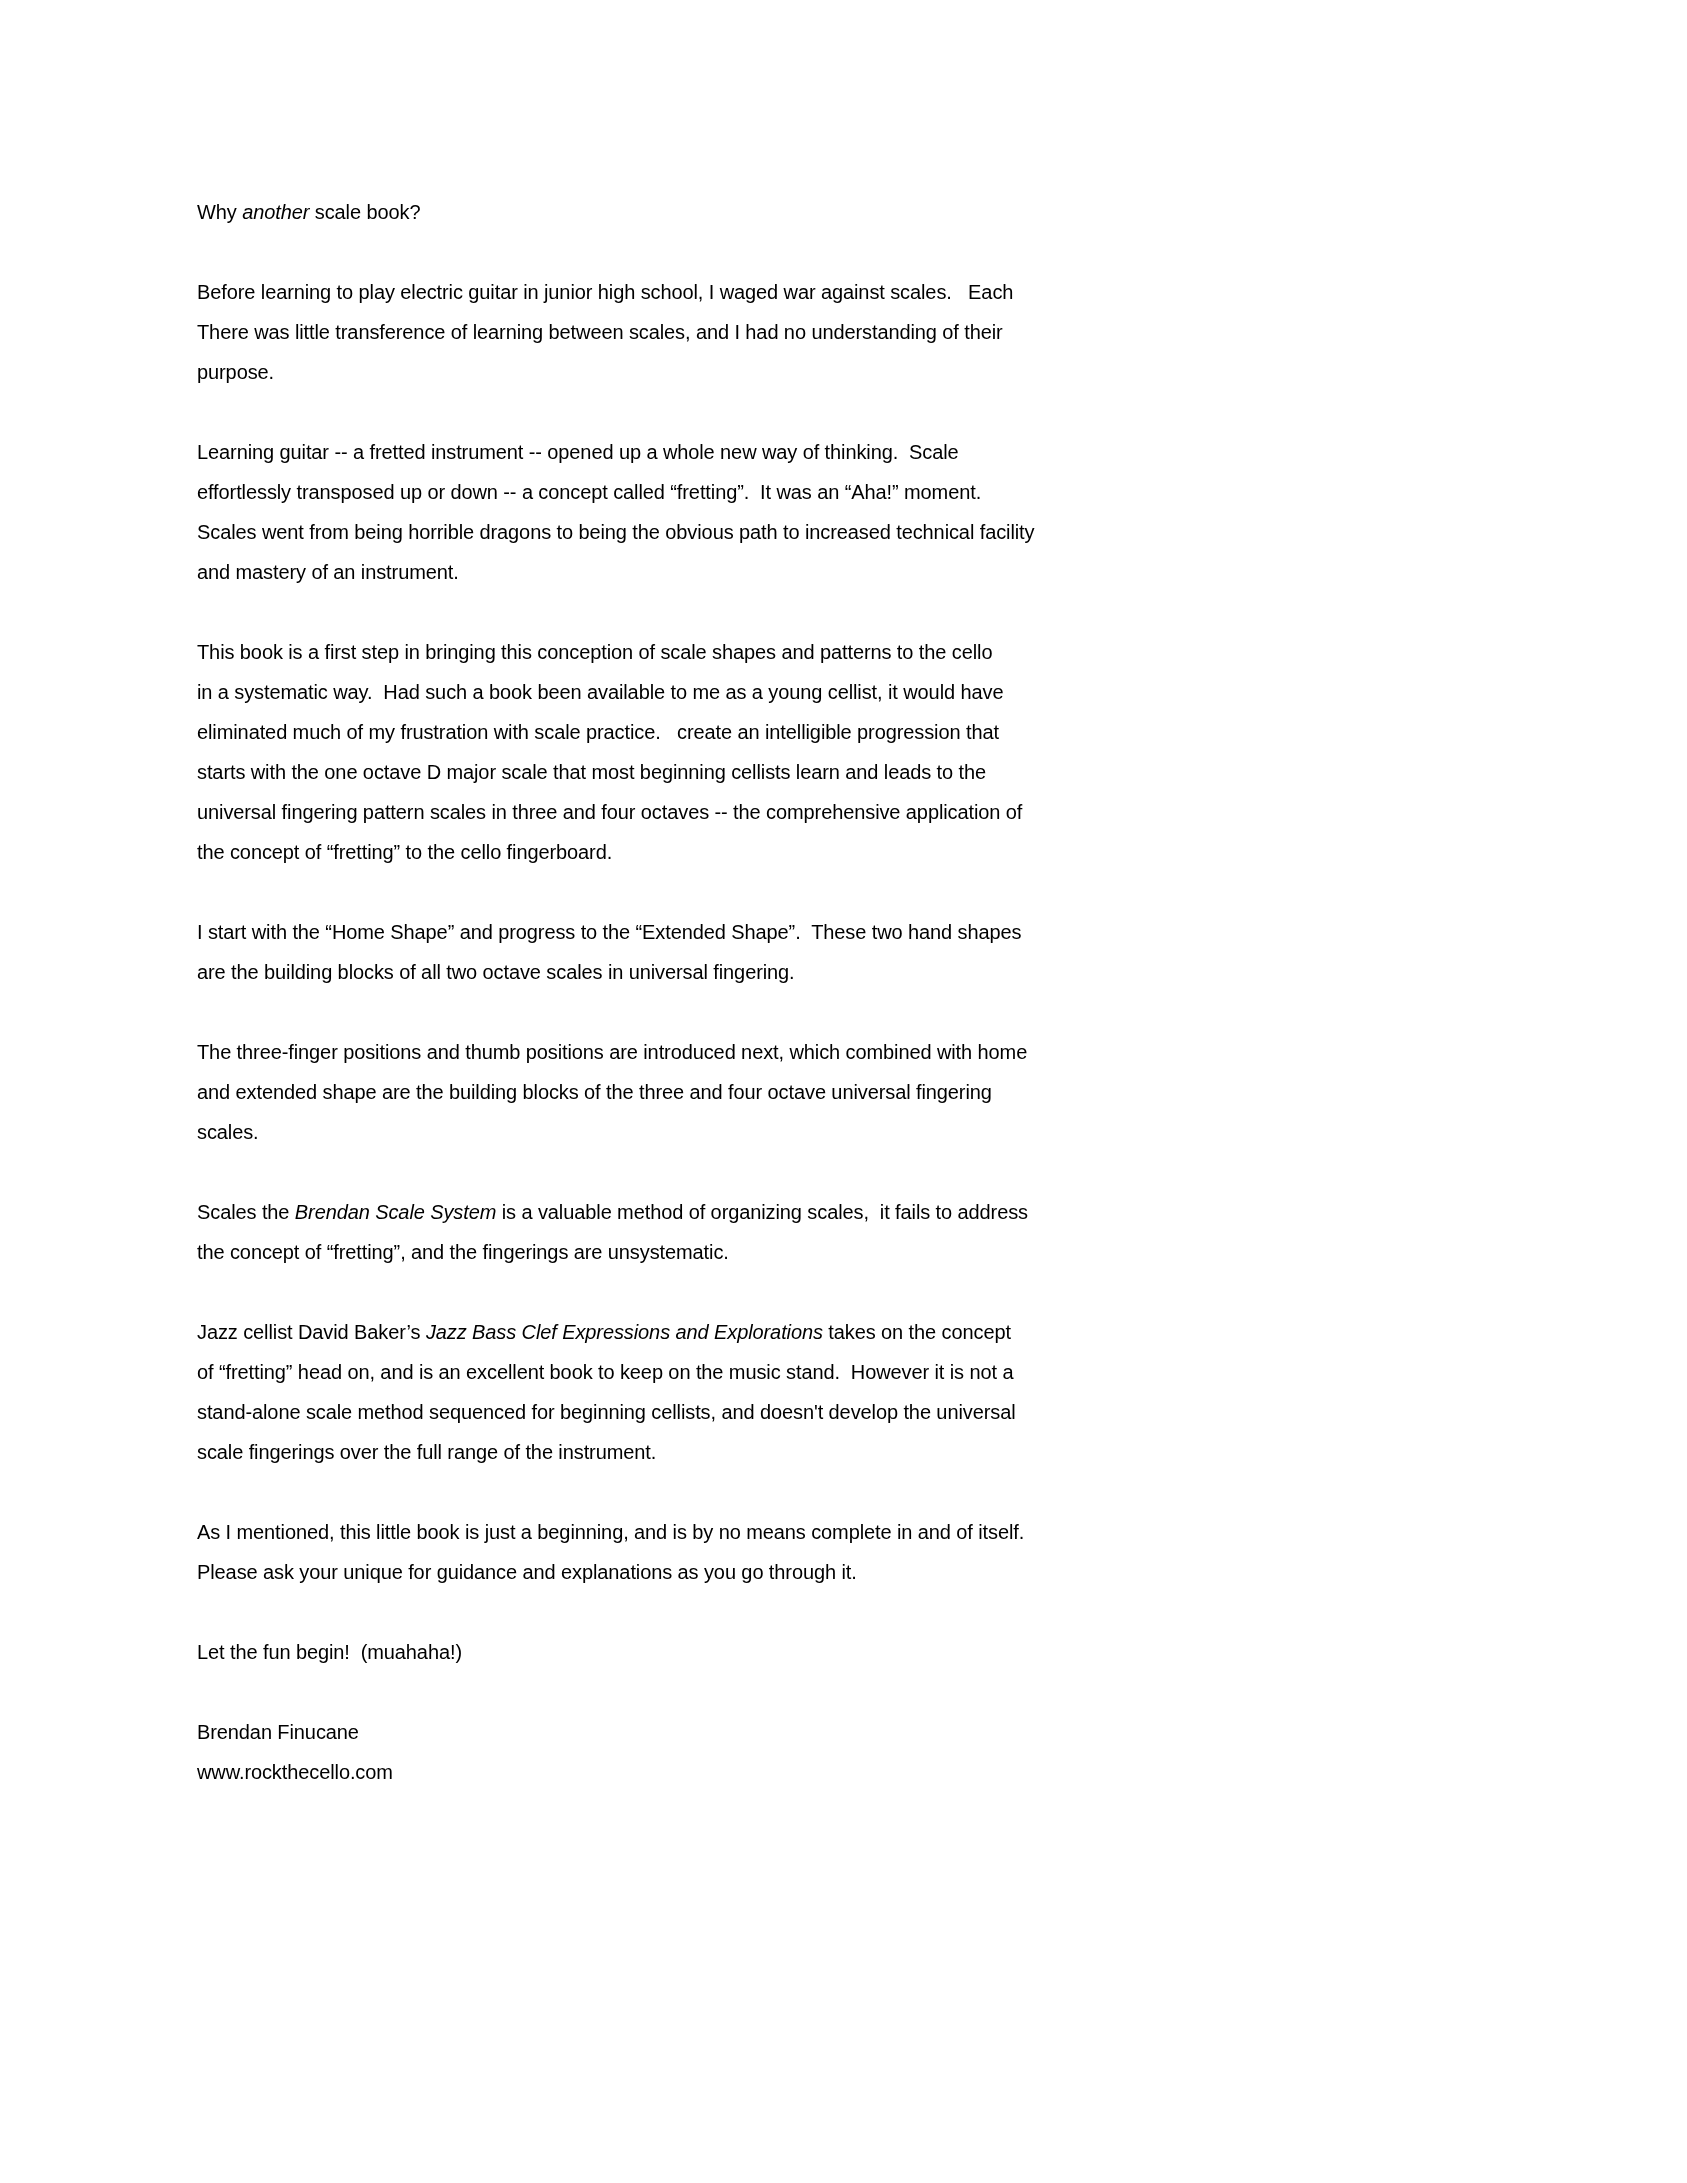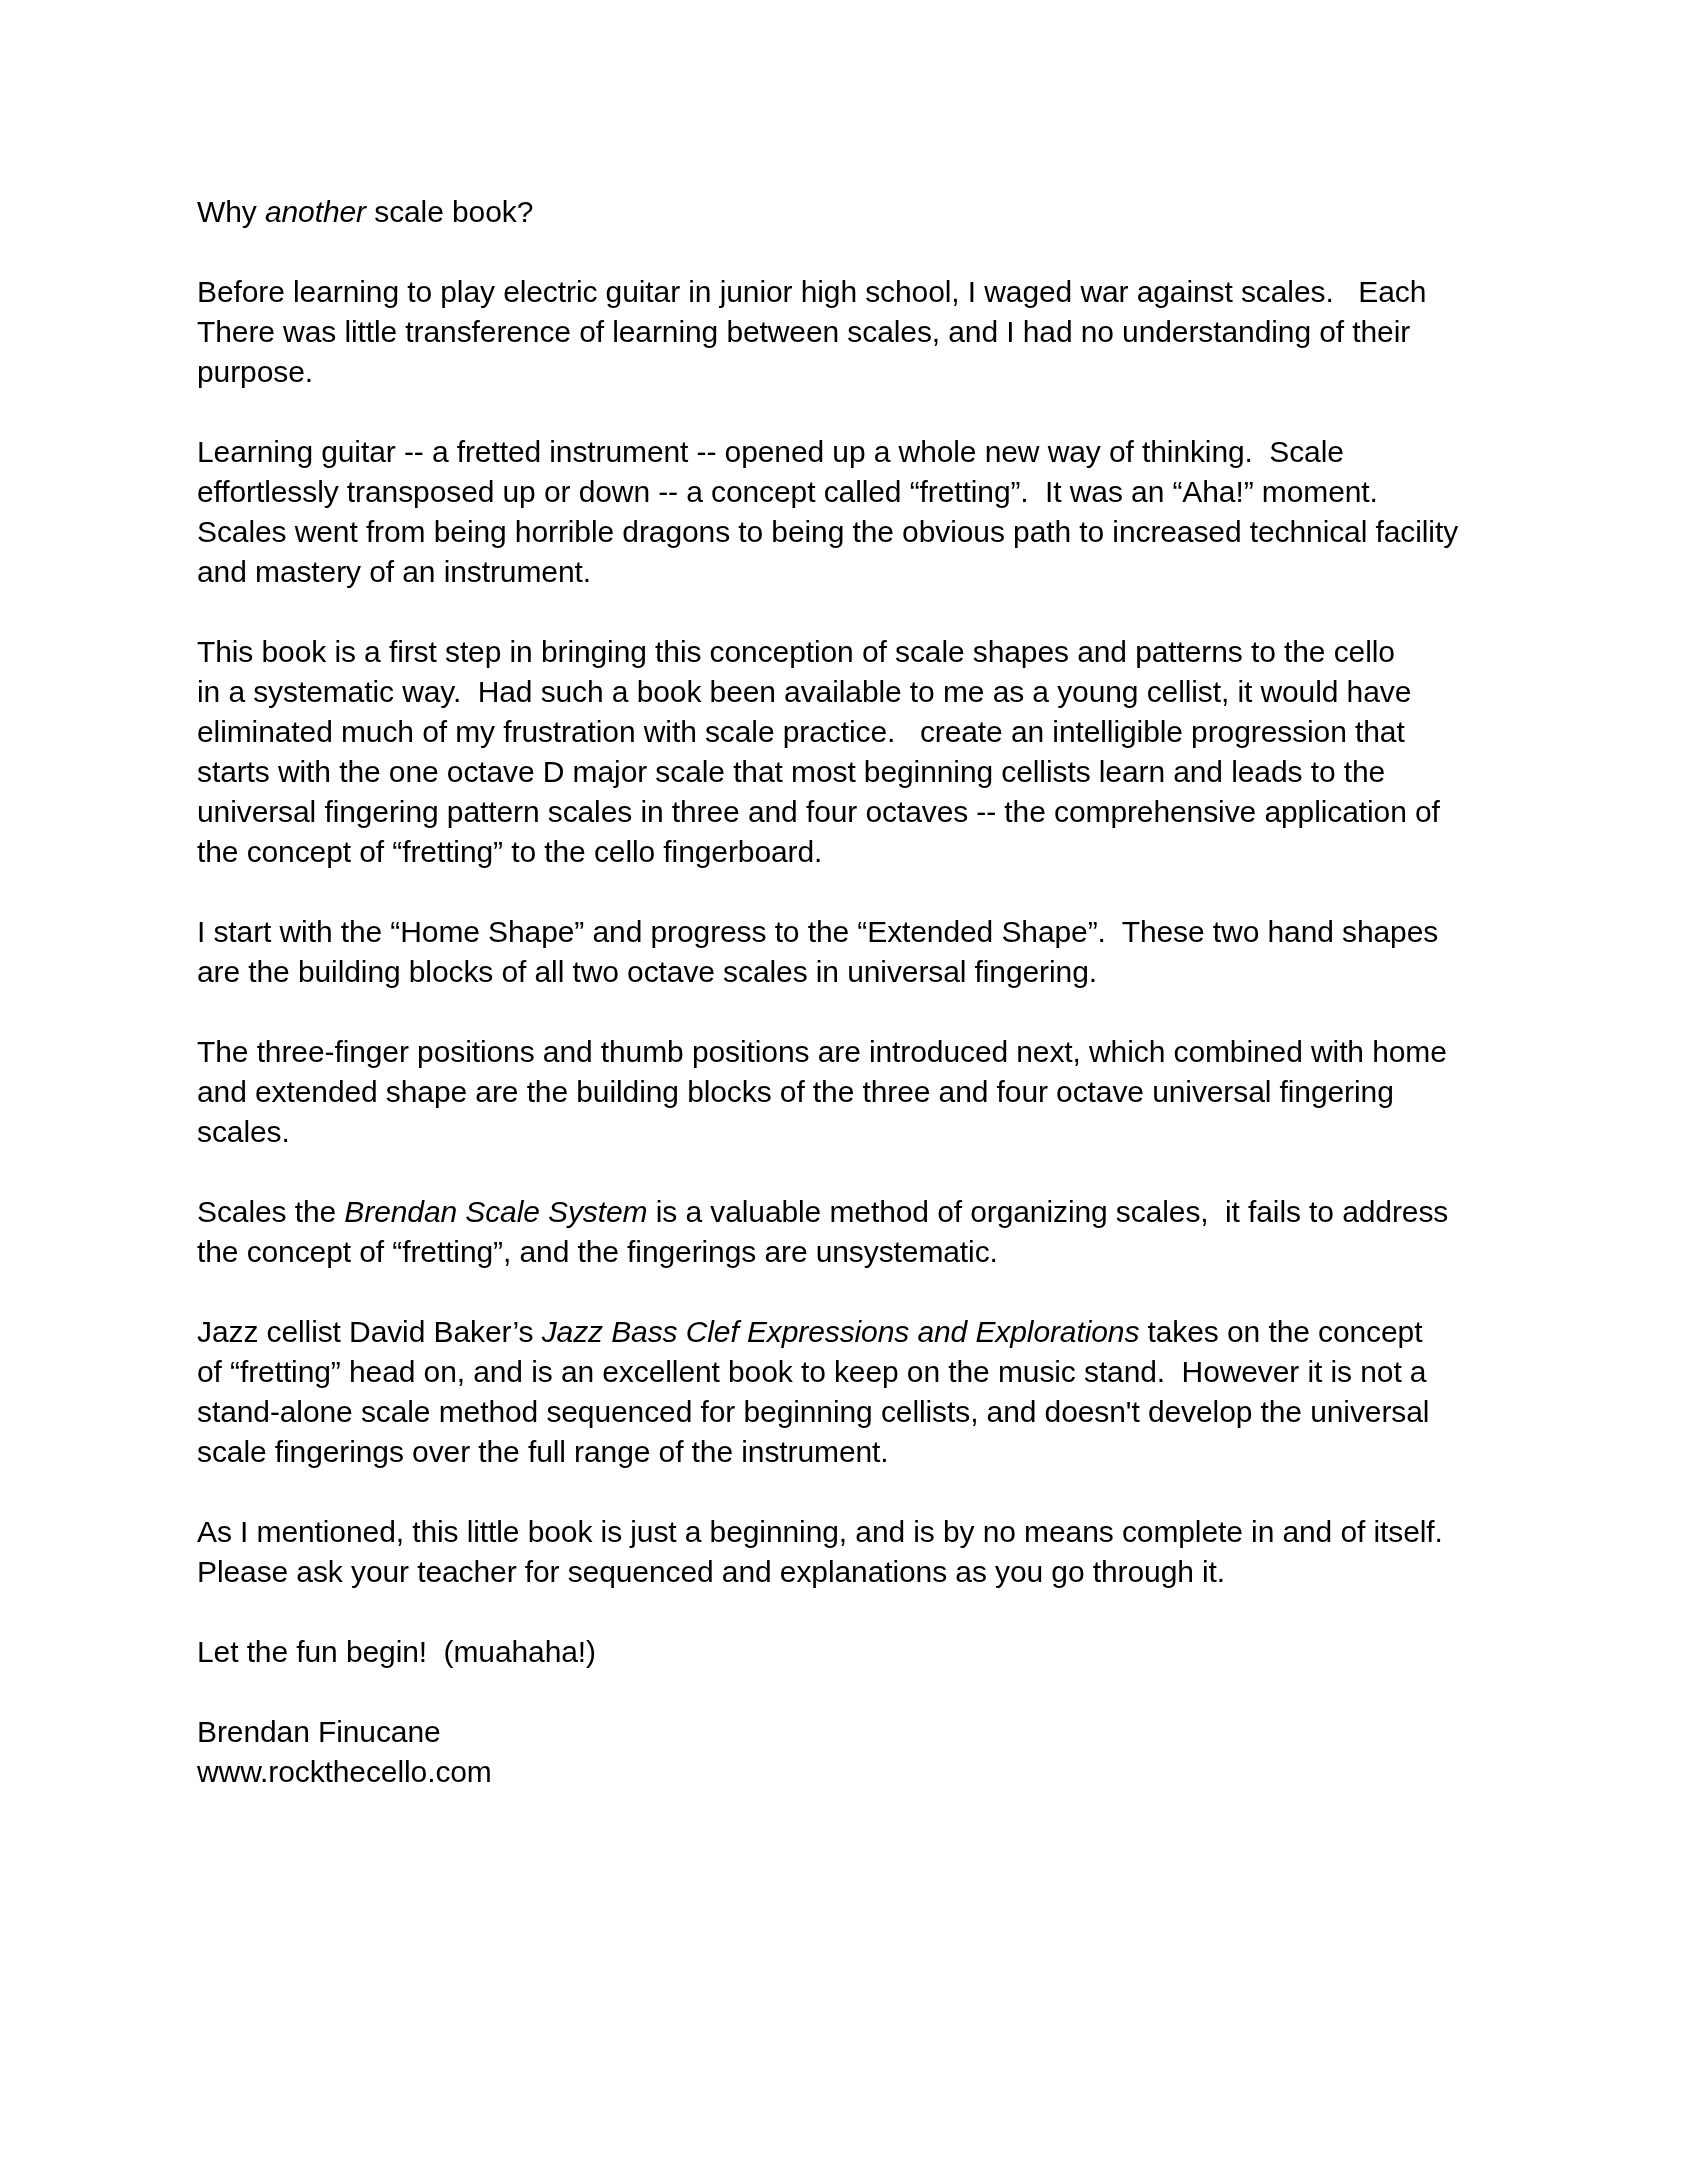--- a/index.html
+++ b/index.html
@@ -1,20 +1,20 @@
 <!DOCTYPE html>
 <html style="font-size:10.6px"><head>
 <meta charset="utf-8">
 <style>
   html, body { margin: 0; padding: 0; background: #ffffff; }
   body { width: 1687px; height: 2183px; position: relative; overflow: hidden; }
   .page {
     position: absolute; left: 197px; top: 192px; width: 1323px;
     font-family: "Liberation Sans", sans-serif;
-    font-size: 30px; line-height: 40px; color: #000;
+    font-size: 20px; line-height: 40px; color: #000;
     letter-spacing: -0.1px;
   }
   .line { white-space: pre; height: 40px; }
   .gap { height: 40px; }
   i { font-style: italic; }
 </style>
 </head>
 <body>
 
 <div class="page">
@@ -68,21 +68,21 @@
   <div>
     <div class="line"><span>Jazz cellist David Baker’s </span><i>Jazz Bass Clef Expressions and Explorations</i><span> takes on the concept</span></div>
     <div class="line">of “fretting” head on, and is an excellent book to keep on the music stand.  However it is not a</div>
     <div class="line">stand-alone scale method sequenced for beginning cellists, and doesn't develop the universal</div>
     <div class="line">scale fingerings over the full range of the instrument.</div>
   </div>
   <div class="gap"></div>
 
   <div>
     <div class="line">As I mentioned, this little book is just a beginning, and is by no means complete in and of itself.</div>
-    <div class="line">Please ask your teacher for sequenced and explanations as you go through it.</div>
+    <div class="line">Please ask your unique for guidance and explanations as you go through it.</div>
   </div>
   <div class="gap"></div>
 
   <div>
     <div class="line">Let the fun begin!  (muahaha!)</div>
   </div>
   <div class="gap"></div>
 
   <div>
     <div class="line">Brendan Finucane</div>

